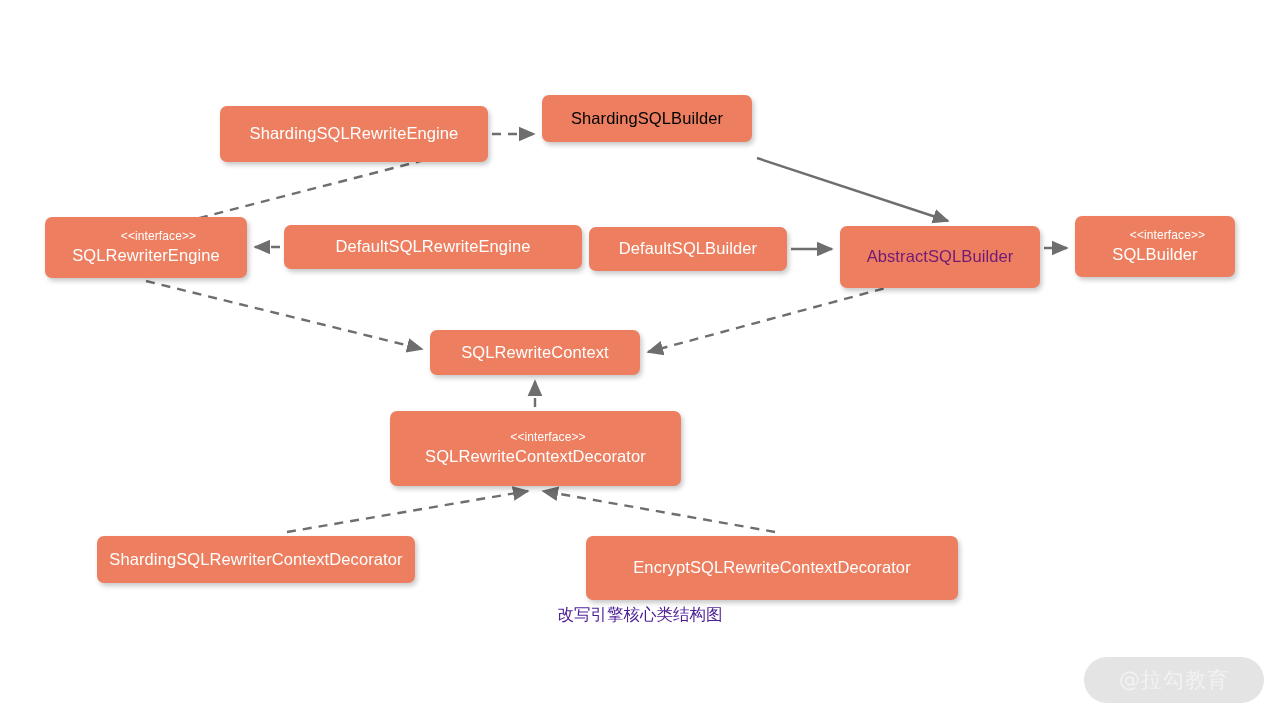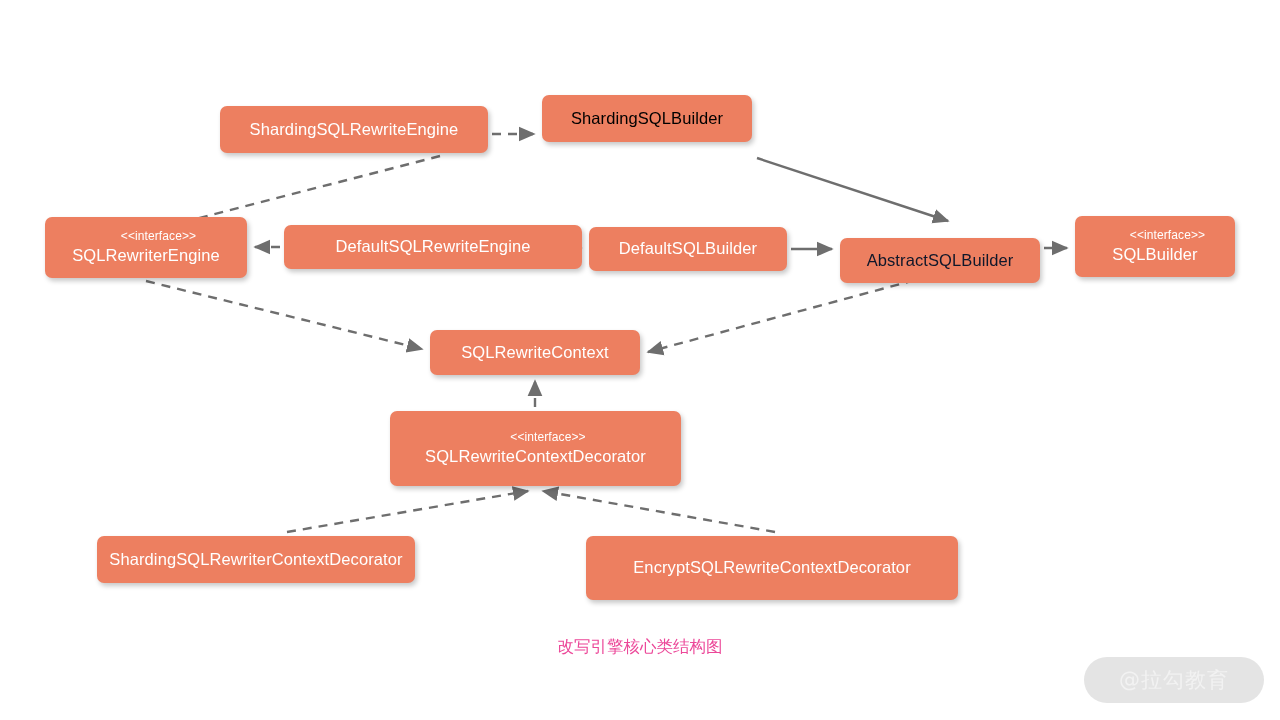--- a/index.html
+++ b/index.html
@@ -51,25 +51,25 @@
     font-size: 12px;
     margin-left: 25px;
   }
   .node .cname {
     display: block;
     font-size: 16.5px;
   }
   #caption {
     position: absolute;
     left: 0;
-    top: 636px;
+    top: 604px;
     width: 1280px;
     text-align: center;
     font-size: 16.5px;
-    color: #ec4899;
+    color: #4c1d95;
     font-family: "DejaVu Sans", "Liberation Sans", sans-serif;
   }
   #watermark {
     position: absolute;
     left: 1084px;
     top: 657px;
     width: 180px;
     height: 46px;
     border-radius: 23px;
     background: #e4e4e4;
@@ -104,37 +104,37 @@
         <path d="M 1044 248 L 1067 248" stroke="#6E6E6E" marker-end="url(#arrow-open)" stroke-dasharray="9 7"></path>
         <path d="M 146 281 L 422 349" stroke="#6E6E6E" marker-end="url(#arrow-open)" stroke-dasharray="9 7"></path>
         <path d="M 930 276 L 648 352" stroke="#6E6E6E" marker-end="url(#arrow-open)" stroke-dasharray="9 7"></path>
         <path d="M 535 407 L 535 381" stroke="#6E6E6E" marker-end="url(#arrow-open)" stroke-dasharray="9 7"></path>
         <path d="M 287 532 L 528 491" stroke="#6E6E6E" marker-end="url(#arrow-open)" stroke-dasharray="9 7"></path>
         <path d="M 775 532 L 543 491" stroke="#6E6E6E" marker-end="url(#arrow-open)" stroke-dasharray="9 7"></path>
       </g>
   </svg>
 
   <div id="node-layer">
-      <div class="node" style="left: 220px; top: 106px; width: 268px; height: 47px; background: rgb(237, 127, 96); color: rgb(255, 255, 255);">
+      <div class="node" style="left: 220px; top: 106px; width: 268px; height: 56px; background: rgb(237, 127, 96); color: rgb(255, 255, 255);">
         <span class="cname">ShardingSQLRewriteEngine</span>
       </div>
       <div class="node" style="left: 542px; top: 95px; width: 210px; height: 47px; background: rgb(237, 127, 96); color: #000000;">
         <span class="cname">ShardingSQLBuilder</span>
       </div>
       <div class="node" style="left: 45px; top: 217px; width: 202px; height: 61px; background: rgb(237, 127, 96); color: rgb(255, 255, 255);">
         <span class="stereotype">&lt;&lt;interface&gt;&gt;</span>
         <span class="cname">SQLRewriterEngine</span>
       </div>
       <div class="node" style="left: 284px; top: 225px; width: 298px; height: 44px; background: rgb(237, 127, 96); color: rgb(255, 255, 255);">
         <span class="cname">DefaultSQLRewriteEngine</span>
       </div>
       <div class="node" style="left: 589px; top: 227px; width: 198px; height: 44px; background: rgb(237, 127, 96); color: rgb(255, 255, 255);">
         <span class="cname">DefaultSQLBuilder</span>
       </div>
-      <div class="node" style="left: 840px; top: 226px; width: 200px; height: 45px; background: rgb(237, 127, 96); color: #0f172a; margin-top: 12px;">
+      <div class="node" style="left: 840px; top: 226px; width: 200px; height: 62px; background: rgb(237, 127, 96); color: #701a75;">
         <span class="cname">AbstractSQLBuilder</span>
       </div>
       <div class="node" style="left: 1075px; top: 216px; width: 160px; height: 61px; background: rgb(237, 127, 96); color: rgb(255, 255, 255);">
         <span class="stereotype">&lt;&lt;interface&gt;&gt;</span>
         <span class="cname">SQLBuilder</span>
       </div>
       <div class="node" style="left: 430px; top: 330px; width: 210px; height: 45px; background: rgb(237, 127, 96); color: rgb(255, 255, 255);">
         <span class="cname">SQLRewriteContext</span>
       </div>
       <div class="node" style="left: 390px; top: 411px; width: 291px; height: 75px; background: rgb(237, 127, 96); color: rgb(255, 255, 255);">

